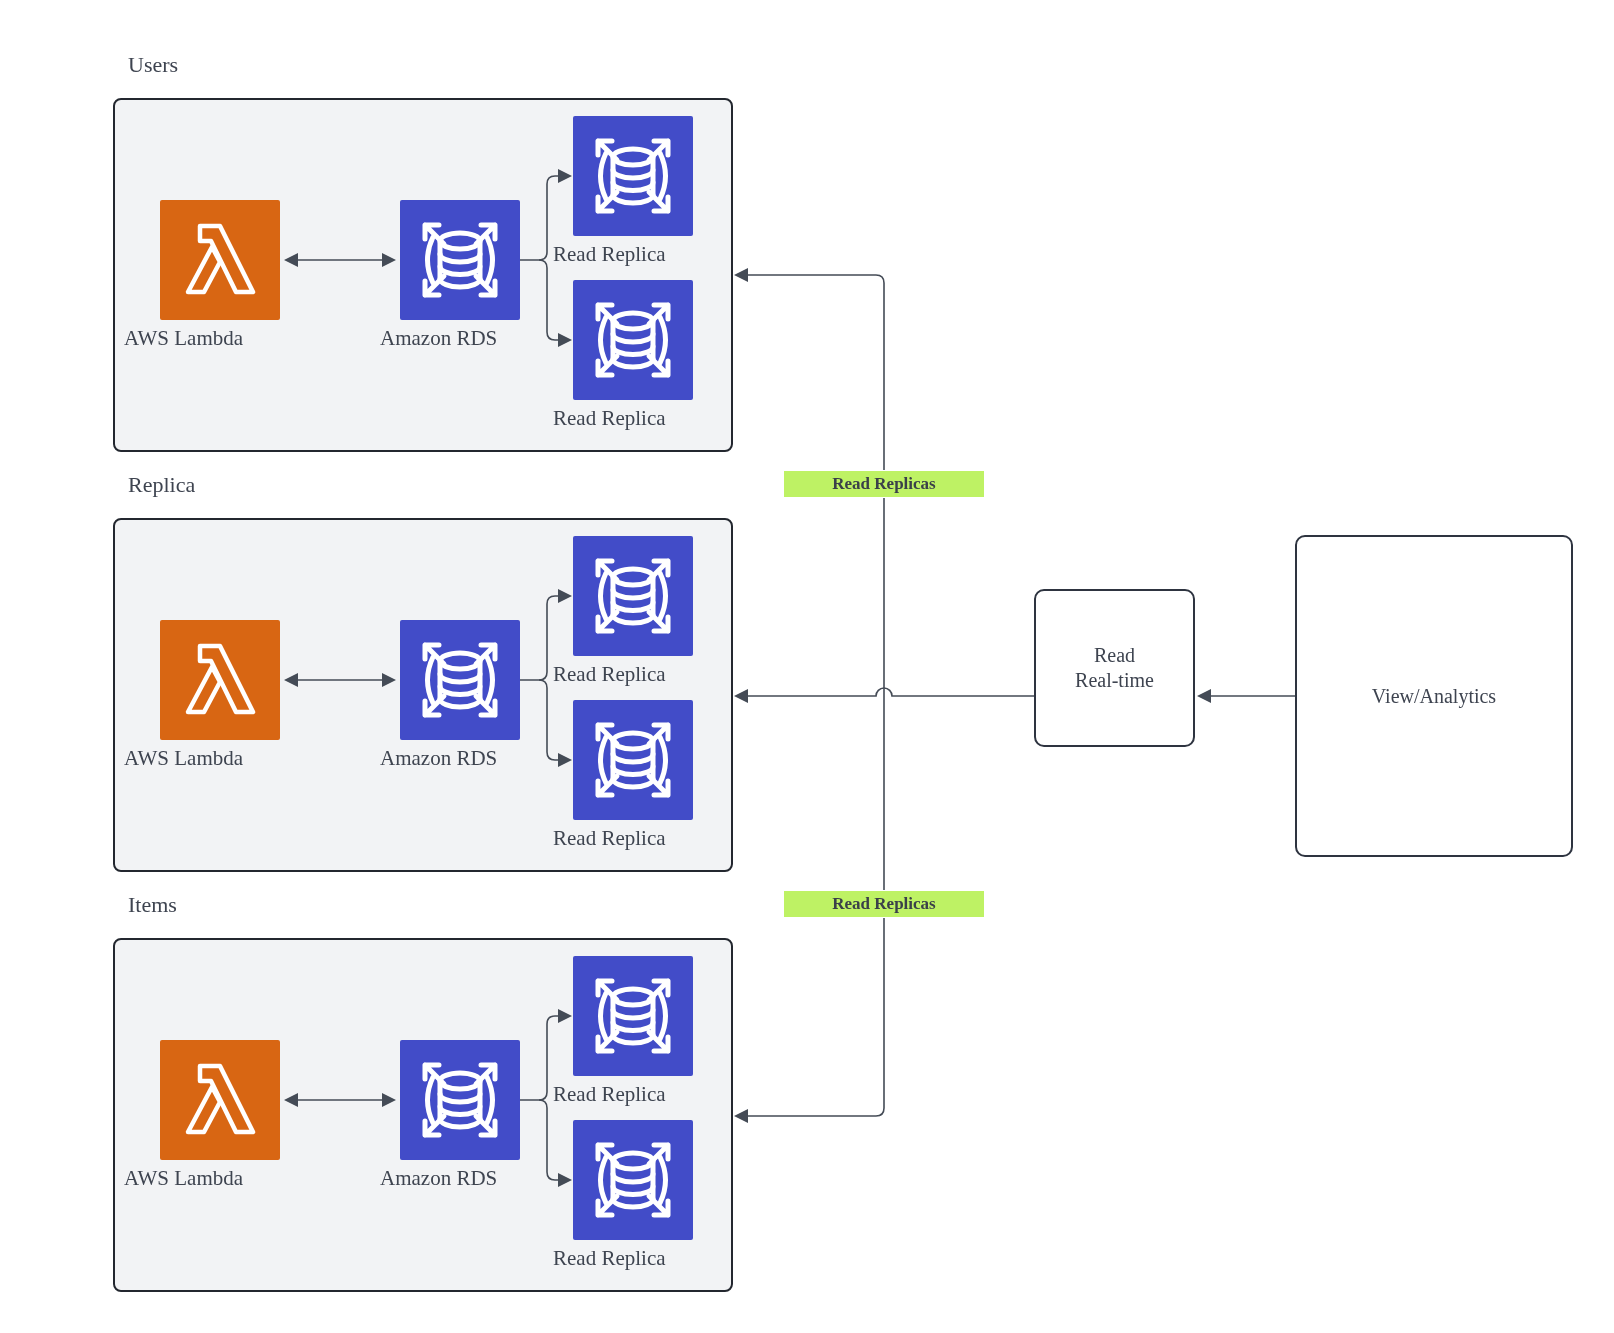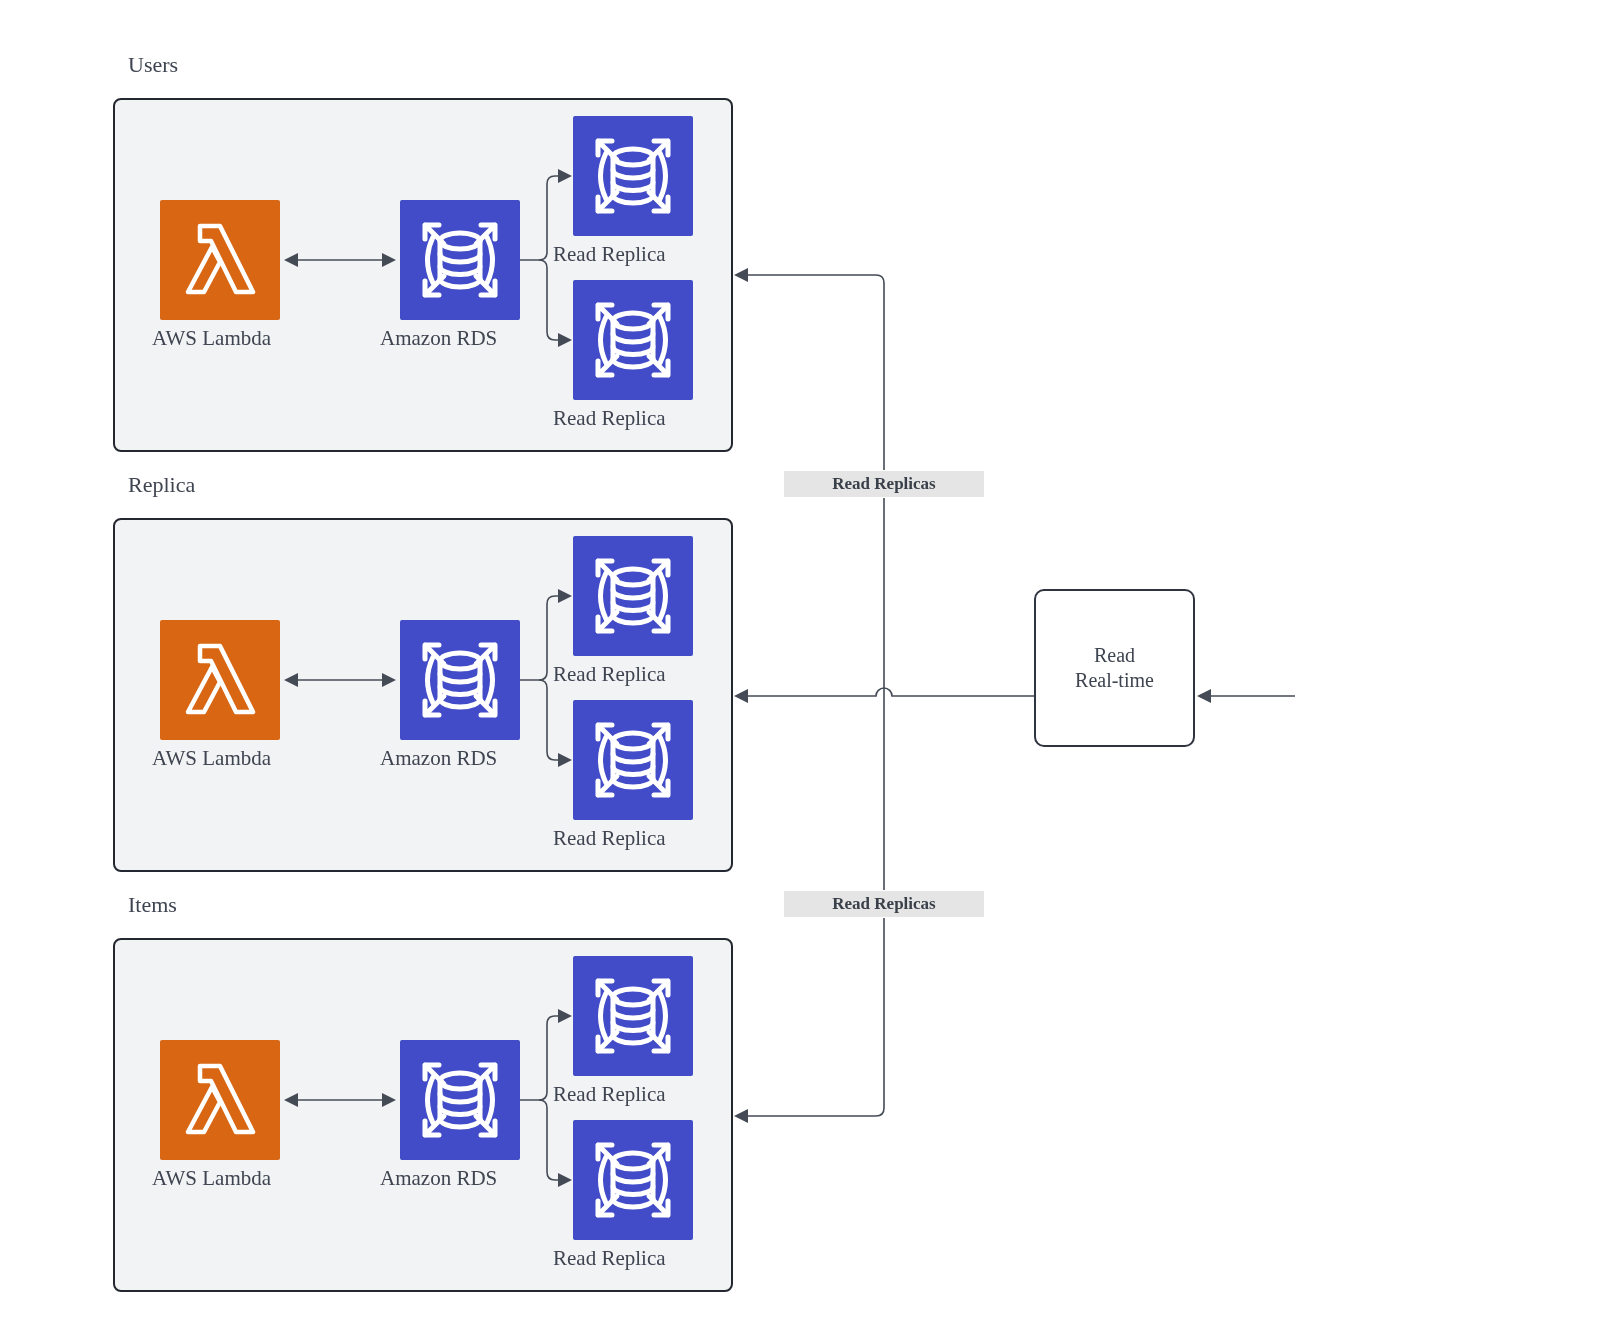--- a/index.html
+++ b/index.html
@@ -28,26 +28,26 @@
   .glines{position:absolute;left:0;top:0;width:620px;height:354px;}
 
   .node{position:absolute;width:120px;height:120px;border-radius:2px;}
   .node svg{display:block;width:120px;height:120px;}
   .lambda-node{left:47px;top:102px;background:var(--lambda-bg);}
   .rds-node{left:287px;top:102px;background:var(--rds-bg);}
   .rep1-node{left:460px;top:18px;background:var(--rds-bg);}
   .rep2-node{left:460px;top:182px;background:var(--rds-bg);}
 
   .caption{position:absolute;width:160px;text-align:left;font-size:21px;line-height:24px;color:var(--text);white-space:nowrap;}
-  .cap-lambda{left:39px;top:228px;}
+  .cap-lambda{left:11px;top:228px;}
   .cap-rds{left:267px;top:228px;}
   .cap-rep1{left:440px;top:144px;}
   .cap-rep2{left:440px;top:308px;}
 
-  .edge-label{position:absolute;width:200px;text-align:center;font-size:17px;font-weight:bold;line-height:26px;color:#3A4049;background:#e5e5e5;}
+  .edge-label{position:absolute;width:200px;text-align:center;font-size:17px;font-weight:bold;line-height:26px;color:#3A4049;background:#bef264;}
   .el1{left:784px;top:471px;} .el2{left:784px;top:891px;}
 
   .wnode{position:absolute;background:#ffffff;border:2px solid var(--node-border);border-radius:10px;box-sizing:border-box;
          display:flex;flex-direction:column;align-items:center;justify-content:center;
          font-size:20px;line-height:25px;color:var(--text);text-align:center;}
   .rt-box{left:1034px;top:589px;width:161px;height:158px;}
   .va-box{left:1295px;top:535px;width:278px;height:322px;}
 </style>
 </head>
 <body>
@@ -199,14 +199,17 @@
     <div class="caption cap-rep2">Read Replica</div>
   </div>
 
   <div class="edge-label el1">Read Replicas</div>
   <div class="edge-label el2">Read Replicas</div>
 
   <div class="wnode rt-box">
     <div>Read</div>
     <div>Real-time</div>
   </div>
+  <div class="wnode va-box">
+    <div>View/Analytics</div>
+  </div>
 
 </div>
 
 </body></html>

